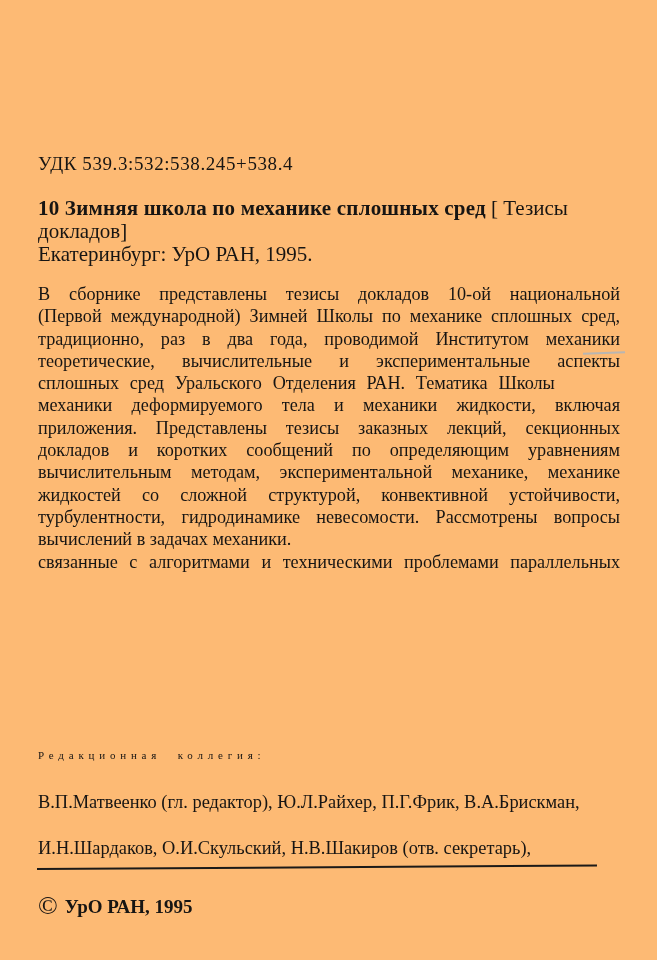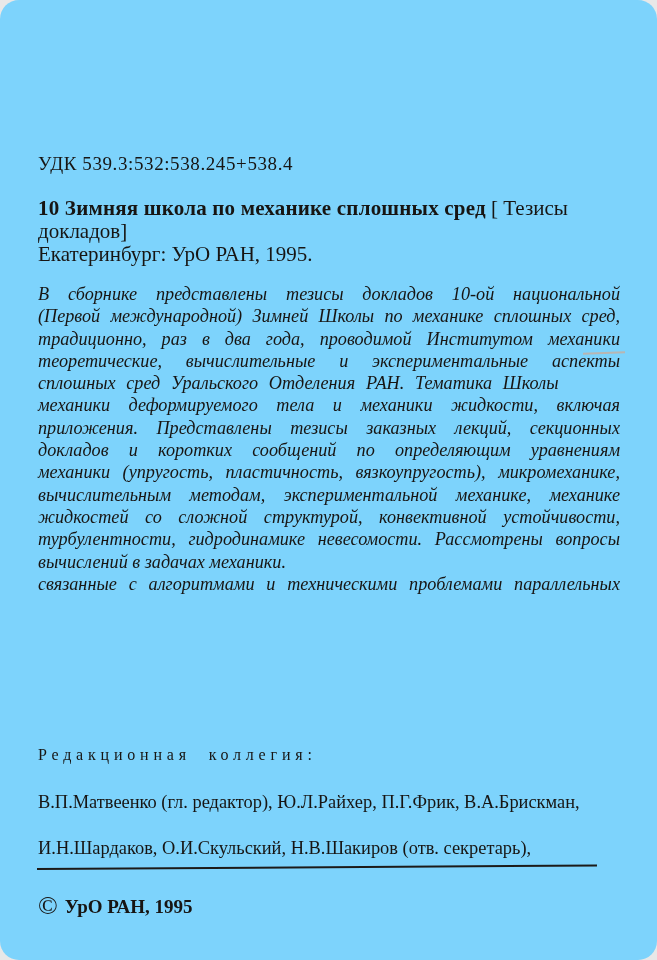--- a/index.html
+++ b/index.html
@@ -4,26 +4,25 @@
 <style>
   html, body {
     margin: 0;
     padding: 0;
     background: #e8e8e8;
   }
   .page {
     position: relative;
     width: 657px;
     height: 960px;
-    background: #7dd3fc;
+    background: #fdba74;
     overflow: hidden;
     font-family: "Liberation Serif", serif;
     color: #171513;
     margin: 0 auto;
-    border-radius: 19px;
   }
   .udk {
     position: absolute;
     left: 38px;
     top: 153px;
     font-size: 19px;
     letter-spacing: 0.6px;
     white-space: nowrap;
   }
   .title-block {
@@ -44,21 +43,20 @@
     top: 283px;
     width: 582px;
     font-size: 18.2px;
     line-height: 22.3px;
   }
   .a-line {
     text-align: justify;
     text-align-last: justify;
     text-justify: inter-word;
     white-space: nowrap;
-    font-style: italic;
   }
   .a-line.loose {
     text-align-last: left;
     word-spacing: 0.34em;
   }
   .a-line.last {
     text-align-last: left;
     word-spacing: normal;
   }
   .scan-dash {
@@ -72,21 +70,21 @@
   }
   .editorial {
     position: absolute;
     left: 38px;
     top: 744px;
     width: 600px;
     font-size: 18.4px;
     line-height: 22.6px;
   }
   .ed-label {
-    font-size: 16px;
+    font-size: 11px;
     letter-spacing: 4.8px;
     word-spacing: 9px;
     margin-bottom: 5px;
     white-space: nowrap;
     font-family: Liberation Serif, serif;
   }
   .ed-line {
     white-space: nowrap;
     margin-top: 24px;
   }
@@ -133,21 +131,20 @@
 
   <div class="abstract">
     <div class="a-line">В сборнике представлены тезисы докладов 10-ой национальной</div>
     <div class="a-line">(Первой международной) Зимней Школы по механике сплошных сред,</div>
     <div class="a-line">традиционно, раз в два года, проводимой Институтом механики</div>
     <div class="a-line">теоретические, вычислительные и экспериментальные аспекты</div>
     <div class="a-line loose">сплошных сред Уральского Отделения РАН. Тематика Школы</div>
     <div class="a-line">механики деформируемого тела и механики жидкости, включая</div>
     <div class="a-line">приложения. Представлены тезисы заказных лекций, секционных</div>
     <div class="a-line">докладов и коротких сообщений по определяющим уравнениям</div>
-    <div class="a-line">механики (упругость, пластичность, вязкоупругость), микромеханике,</div>
     <div class="a-line">вычислительным методам, экспериментальной механике, механике</div>
     <div class="a-line">жидкостей со сложной структурой, конвективной устойчивости,</div>
     <div class="a-line">турбулентности, гидродинамике невесомости. Рассмотрены вопросы</div>
     <div class="a-line last">вычислений в задачах механики.</div>
     <div class="a-line">связанные с алгоритмами и техническими проблемами параллельных</div>
     <div class="scan-dash"></div>
   </div>
 
   <div class="editorial">
     <div class="ed-label">Редакционная коллегия:</div>

